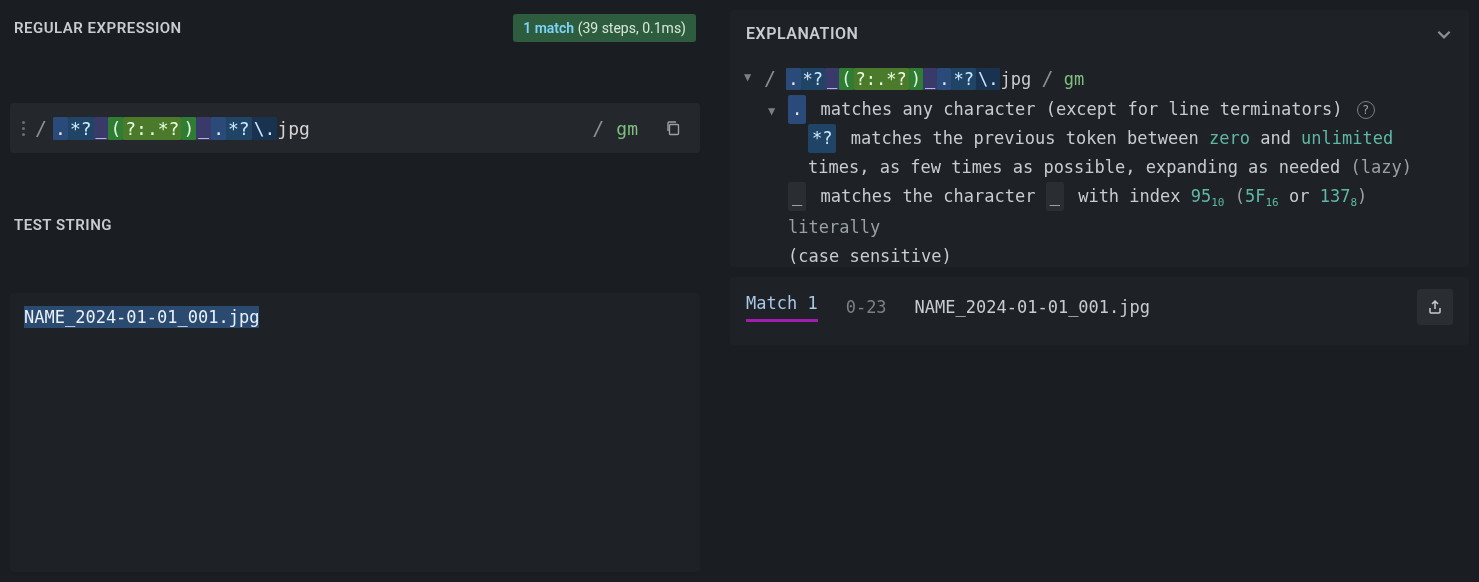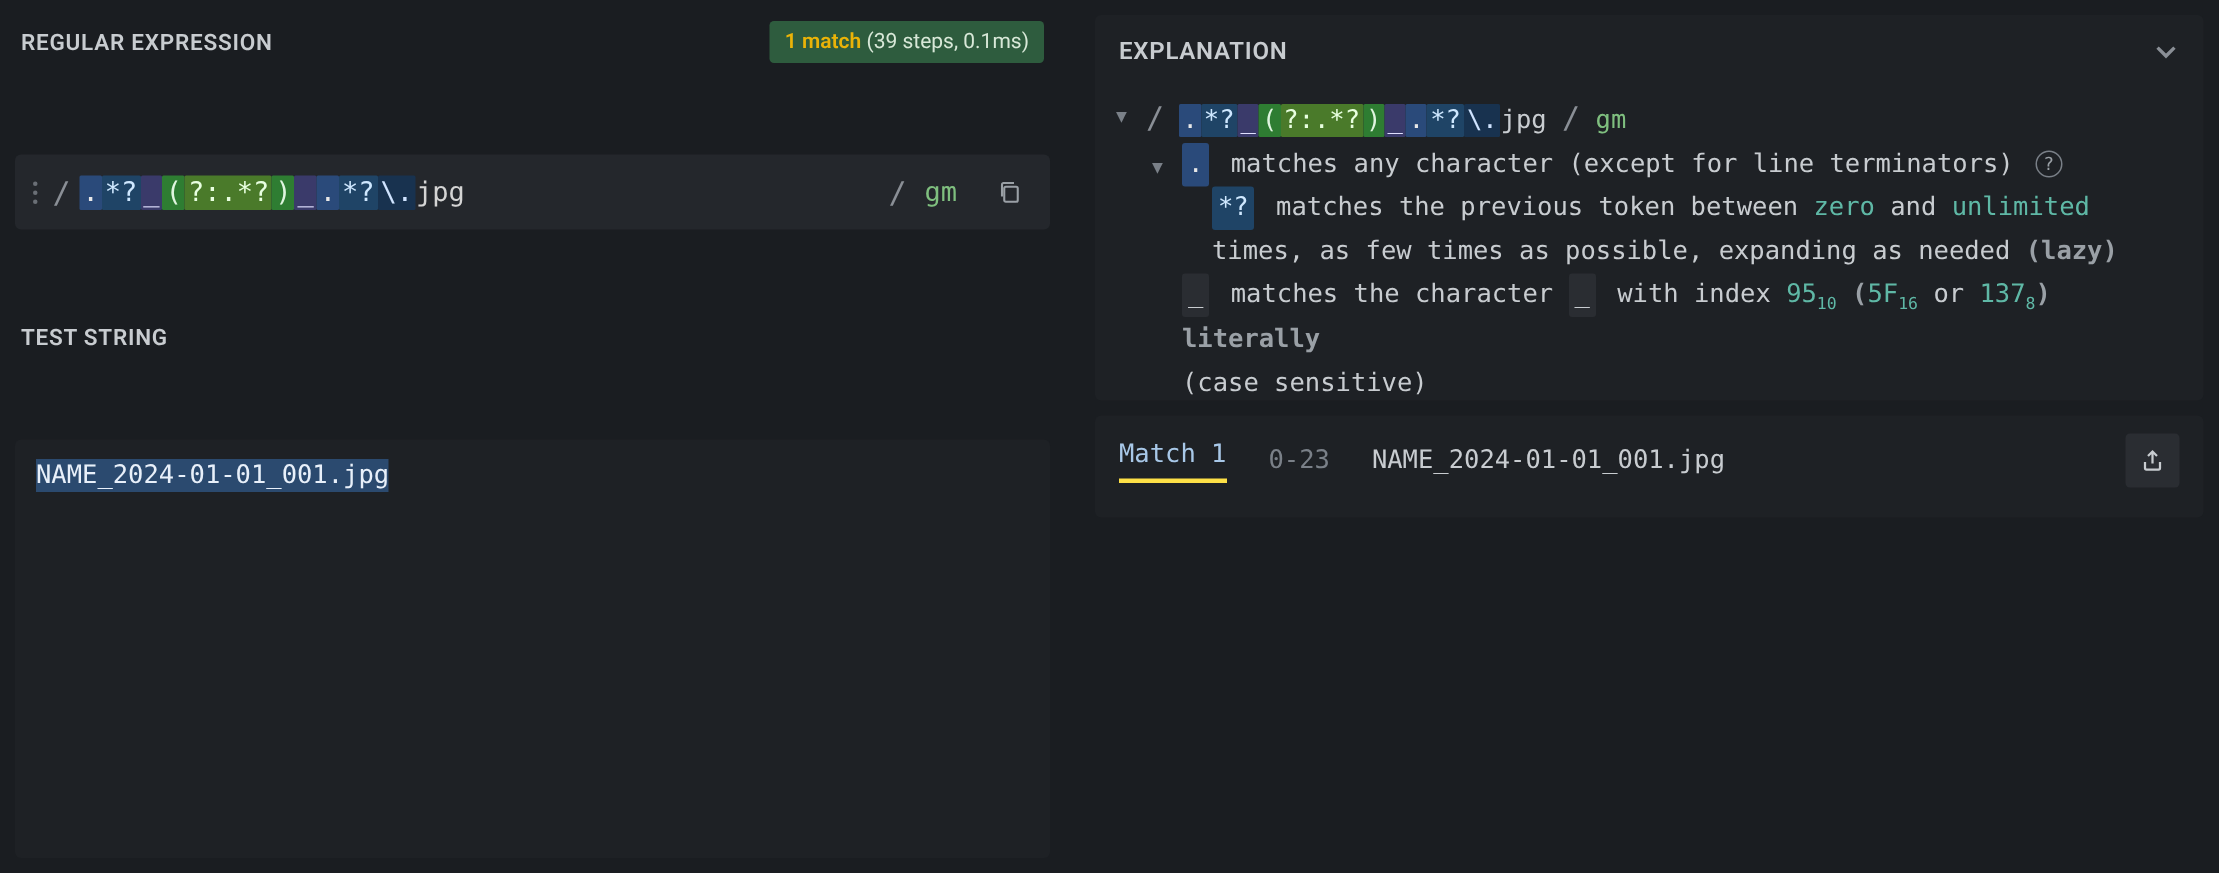--- a/index.html
+++ b/index.html
@@ -40,21 +40,21 @@
     letter-spacing: 0.5px;
     color: #c8ccd0;
   }
   .match-badge {
     background: #2e5c3e;
     color: #d8e8d8;
     font-size: 14px;
     padding: 6px 10px;
     border-radius: 3px;
   }
-  .match-badge b { color: #eab308; font-weight: 600; }
+  .match-badge b { color: #7dd3fc; font-weight: 600; }
 
   .regex-bar {
     margin: 4px 10px 0 10px;
     background: #24272c;
     border-radius: 4px;
     display: flex;
     align-items: center;
     padding: 10px 10px;
     font-size: 18px;
     gap: 6px;
@@ -134,21 +134,21 @@
   .explain-body::-webkit-scrollbar-track { background: #2a2d32; }
   .explain-body::-webkit-scrollbar-thumb { background: #4a4e55; }
 
   .exp-row { display: flex; align-items: flex-start; gap: 6px; padding-left: 4px; }
   .exp-indent1 { padding-left: 28px; }
   .exp-indent2 { padding-left: 48px; }
   .tri { color: #7a8088; font-size: 12px; padding-top: 6px; cursor: pointer; width: 14px; }
   .exp-text { flex: 1; color: #c8ccd0; }
   .exp-text .kw-green { color: #7fbf7f; }
   .exp-text .kw-teal { color: #5fb8a6; }
-  .exp-text .paren  { color: #9aa0a6; font-weight: bold; }
+  .exp-text .paren  { color: #9aa0a6; }
   .sub { font-size: 11px; vertical-align: sub; }
   .info-icon {
     display: inline-flex; width: 18px; height: 18px; border: 1.5px solid #7a8088;
     border-radius: 50%; align-items: center; justify-content: center;
     font-size: 12px; color: #9aa0a6; margin-left: 4px; vertical-align: middle;
   }
 
   .exp-token {
     display: inline-block;
     padding: 0 4px;
@@ -158,21 +158,21 @@
 
   .match-body {
     padding: 12px 16px 20px 16px;
     display: flex;
     align-items: center;
     gap: 28px;
     font-size: 17px;
   }
   .match-label {
     color: #a8c8e8;
-    border-bottom: 3px solid #fde047;
+    border-bottom: 3px solid #a21caf;
     padding-bottom: 6px;
   }
   .match-range { color: #7a8088; }
   .match-text  { color: #c8ccd0; }
   .share-btn {
     margin-left: auto;
     width: 36px; height: 36px;
     background: #2a2d32;
     border-radius: 3px;
     display: flex; align-items: center; justify-content: center;

